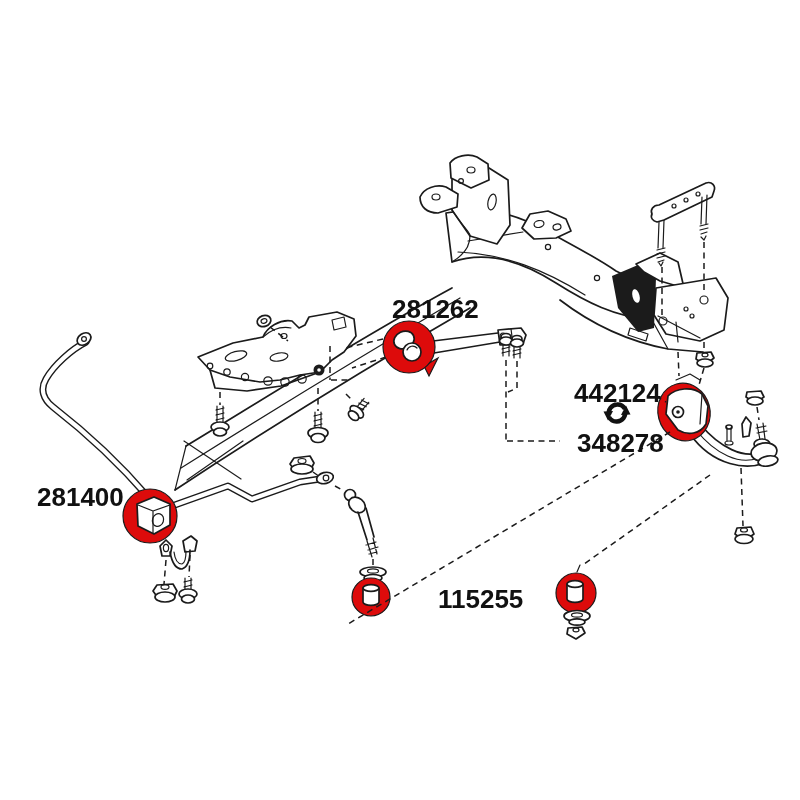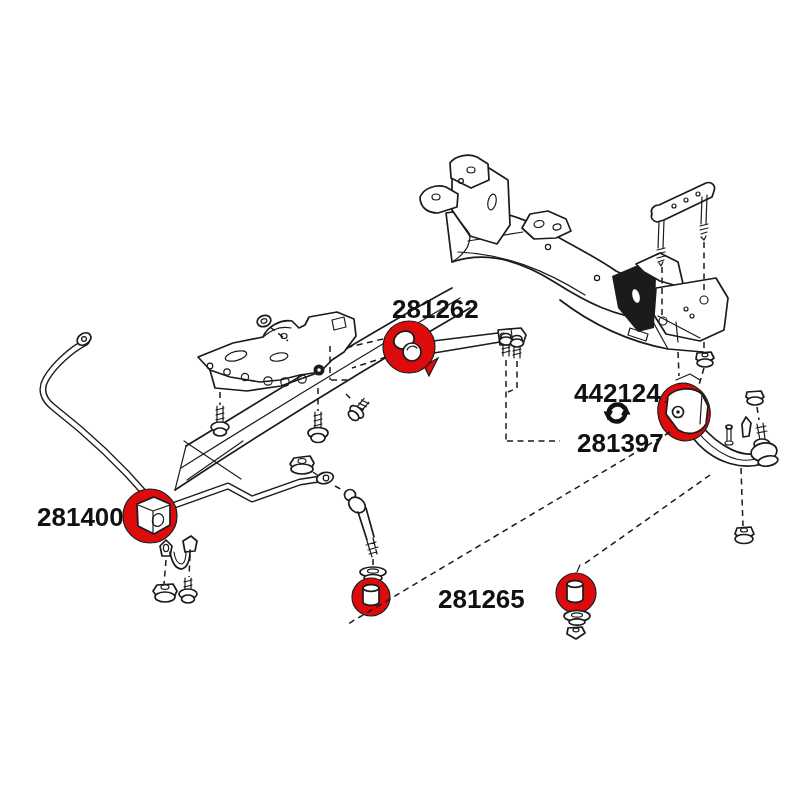--- a/index.html
+++ b/index.html
@@ -263,23 +263,23 @@
 
   <g>
     <path class="dash" d="M670,432 L348,624"></path>
     <path class="dash" d="M710,475 L584,564"></path>
     <path class="dash" d="M656,396 L666,402"></path>
   </g>
 </svg>
 
 <div class="plabel" style="left:353px;top:296px;margin-left:39px;">281262</div>
 <div class="plabel" style="left:574px;top:380px;">442124</div>
-<div class="plabel" style="left:577px;top:430px;">281397</div>
-<div class="plabel" style="left:37px;top:504px;">281400</div>
-<div class="plabel" style="left:438px;top:586px;">281265</div>
+<div class="plabel" style="left:577px;top:430px;">348278</div>
+<div class="plabel" style="left:37px;top:484px;">281400</div>
+<div class="plabel" style="left:438px;top:586px;">115255</div>
 
 <div class="icn" style="left:602px;top:398px;">
   <svg width="30" height="30" viewBox="0 0 30 30">
     <path d="M7,17 A8.5,8.5 0 0 1 15,6.5 A8.5,8.5 0 0 1 23,11" fill="none" stroke="#111" stroke-width="4.4"></path>
     <polygon points="1.5,13.5 11,13 6,22.5" fill="#111"></polygon>
     <path d="M23,13 A8.5,8.5 0 0 1 15,23.5 A8.5,8.5 0 0 1 7,19" fill="none" stroke="#111" stroke-width="4.4"></path>
     <polygon points="28.5,16.5 19,17 24,7.5" fill="#111"></polygon>
   </svg>
 </div>
 </div>

